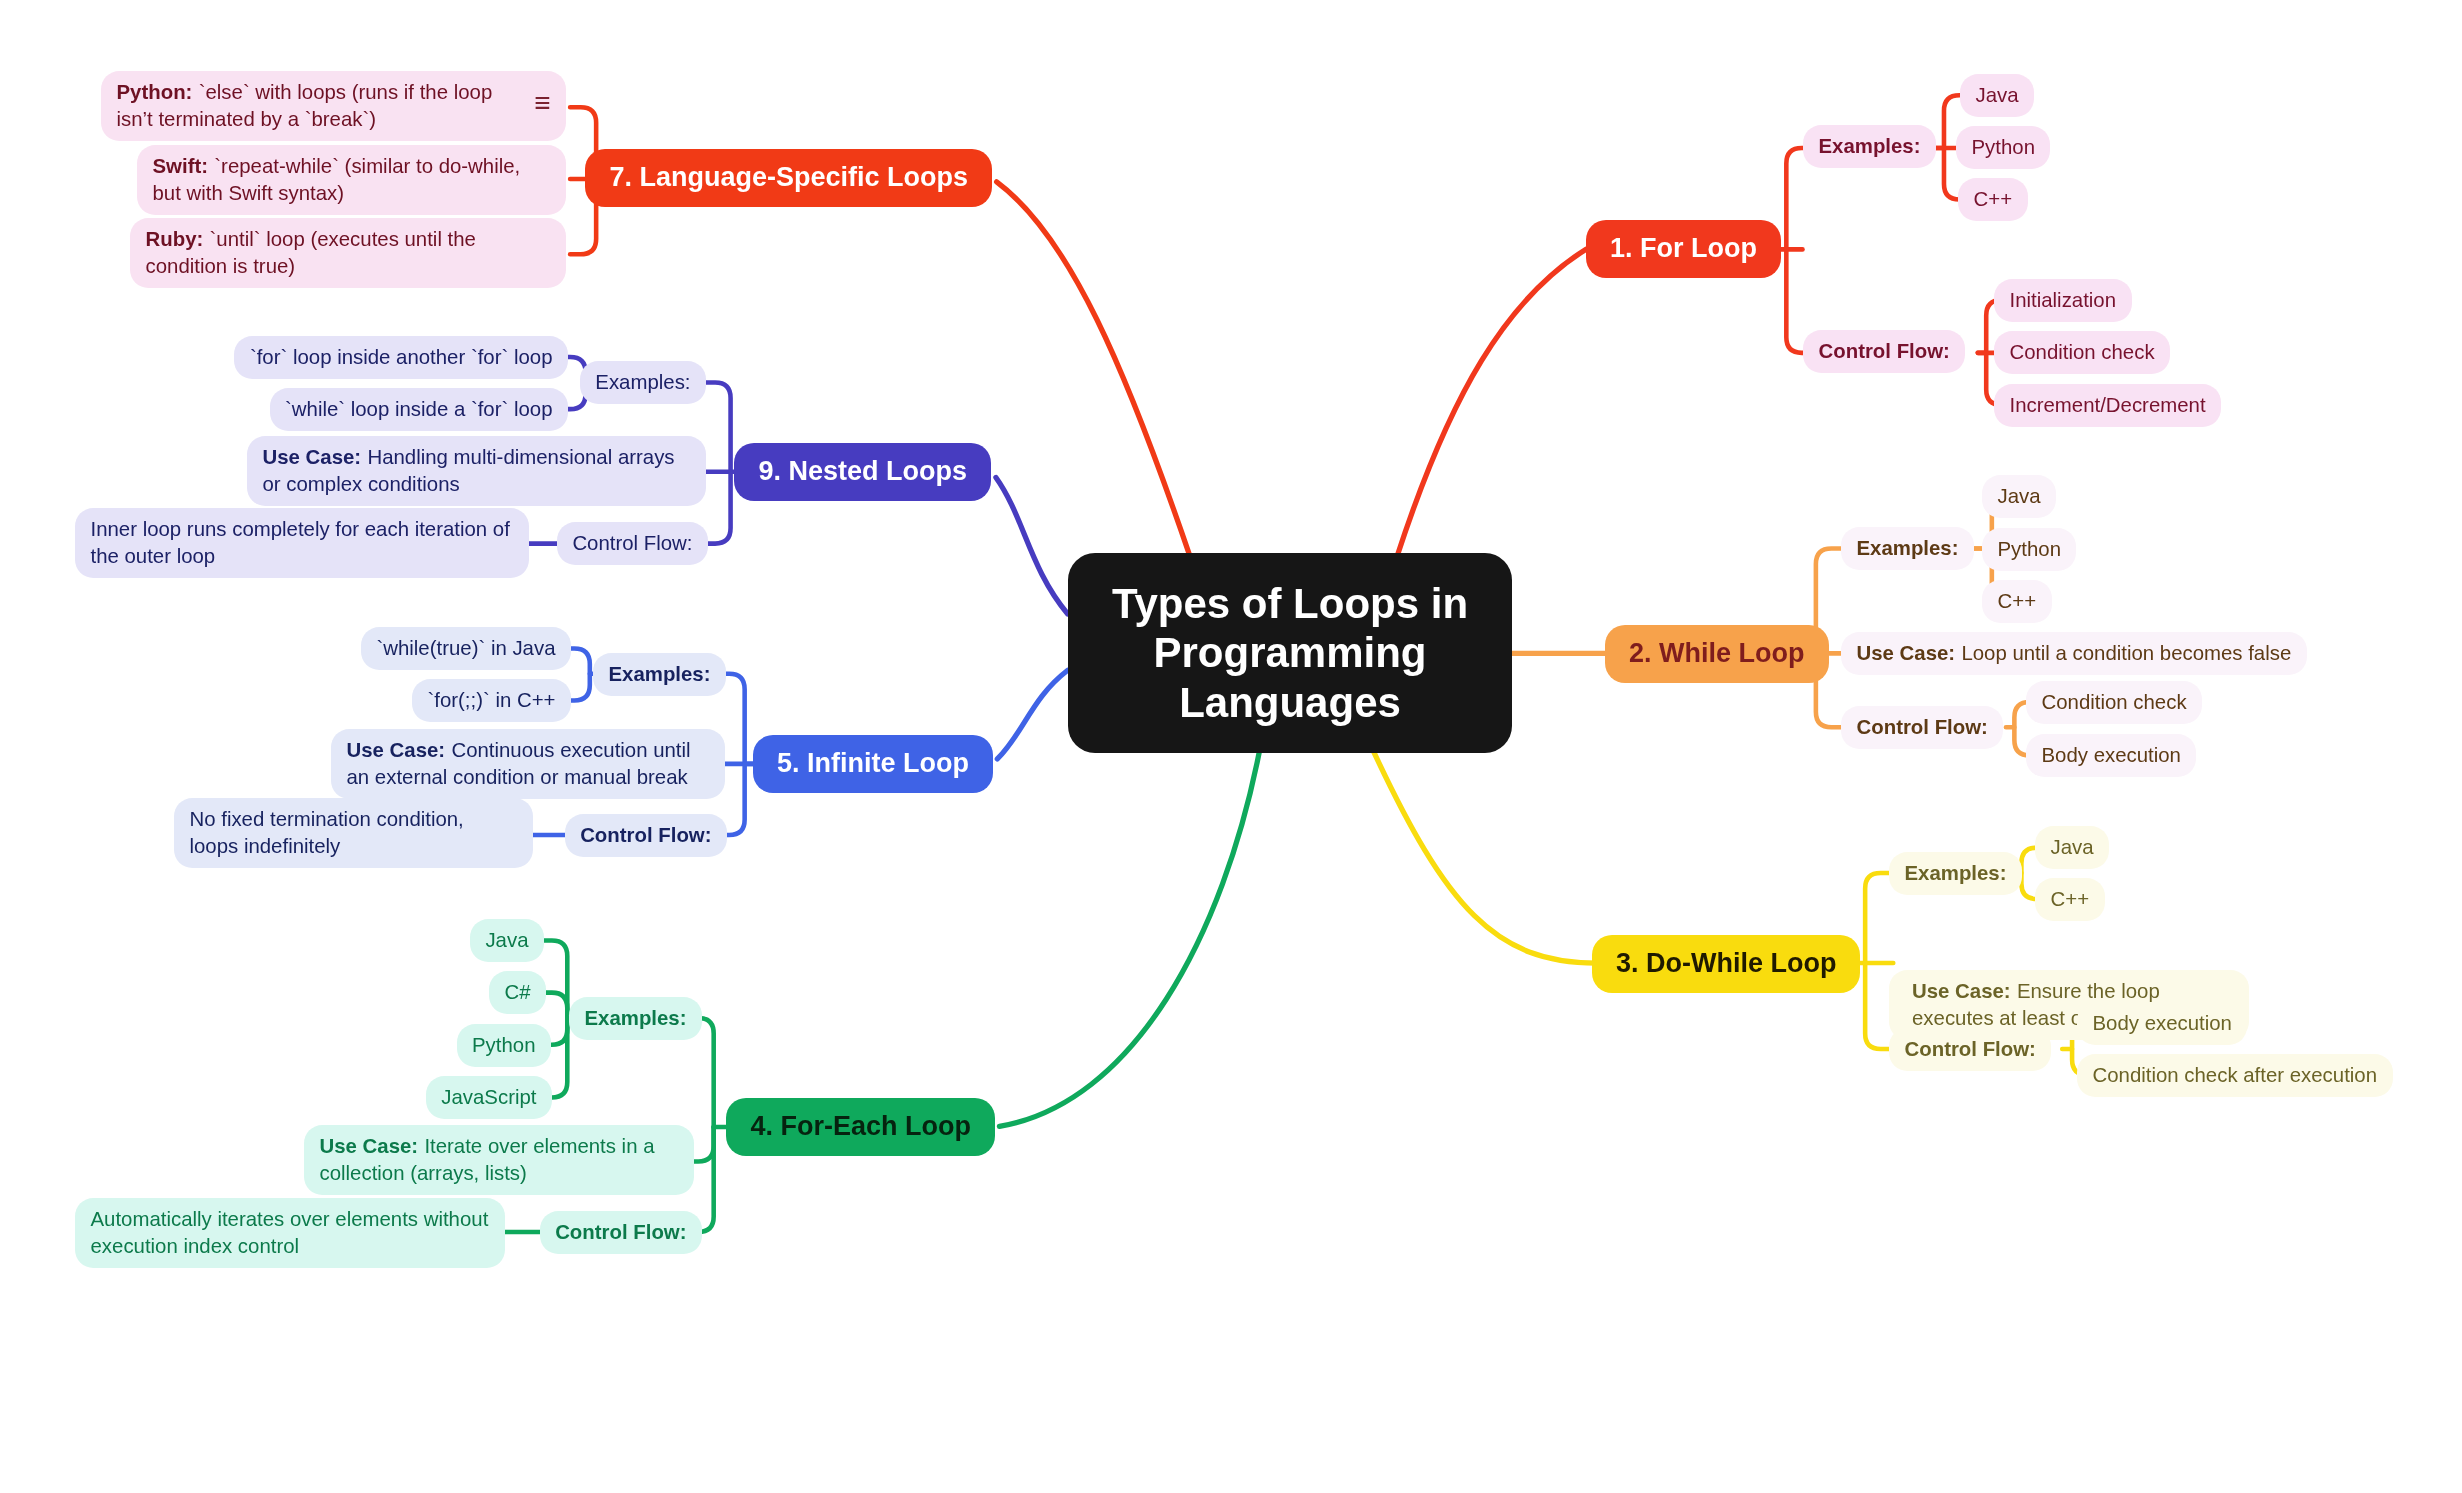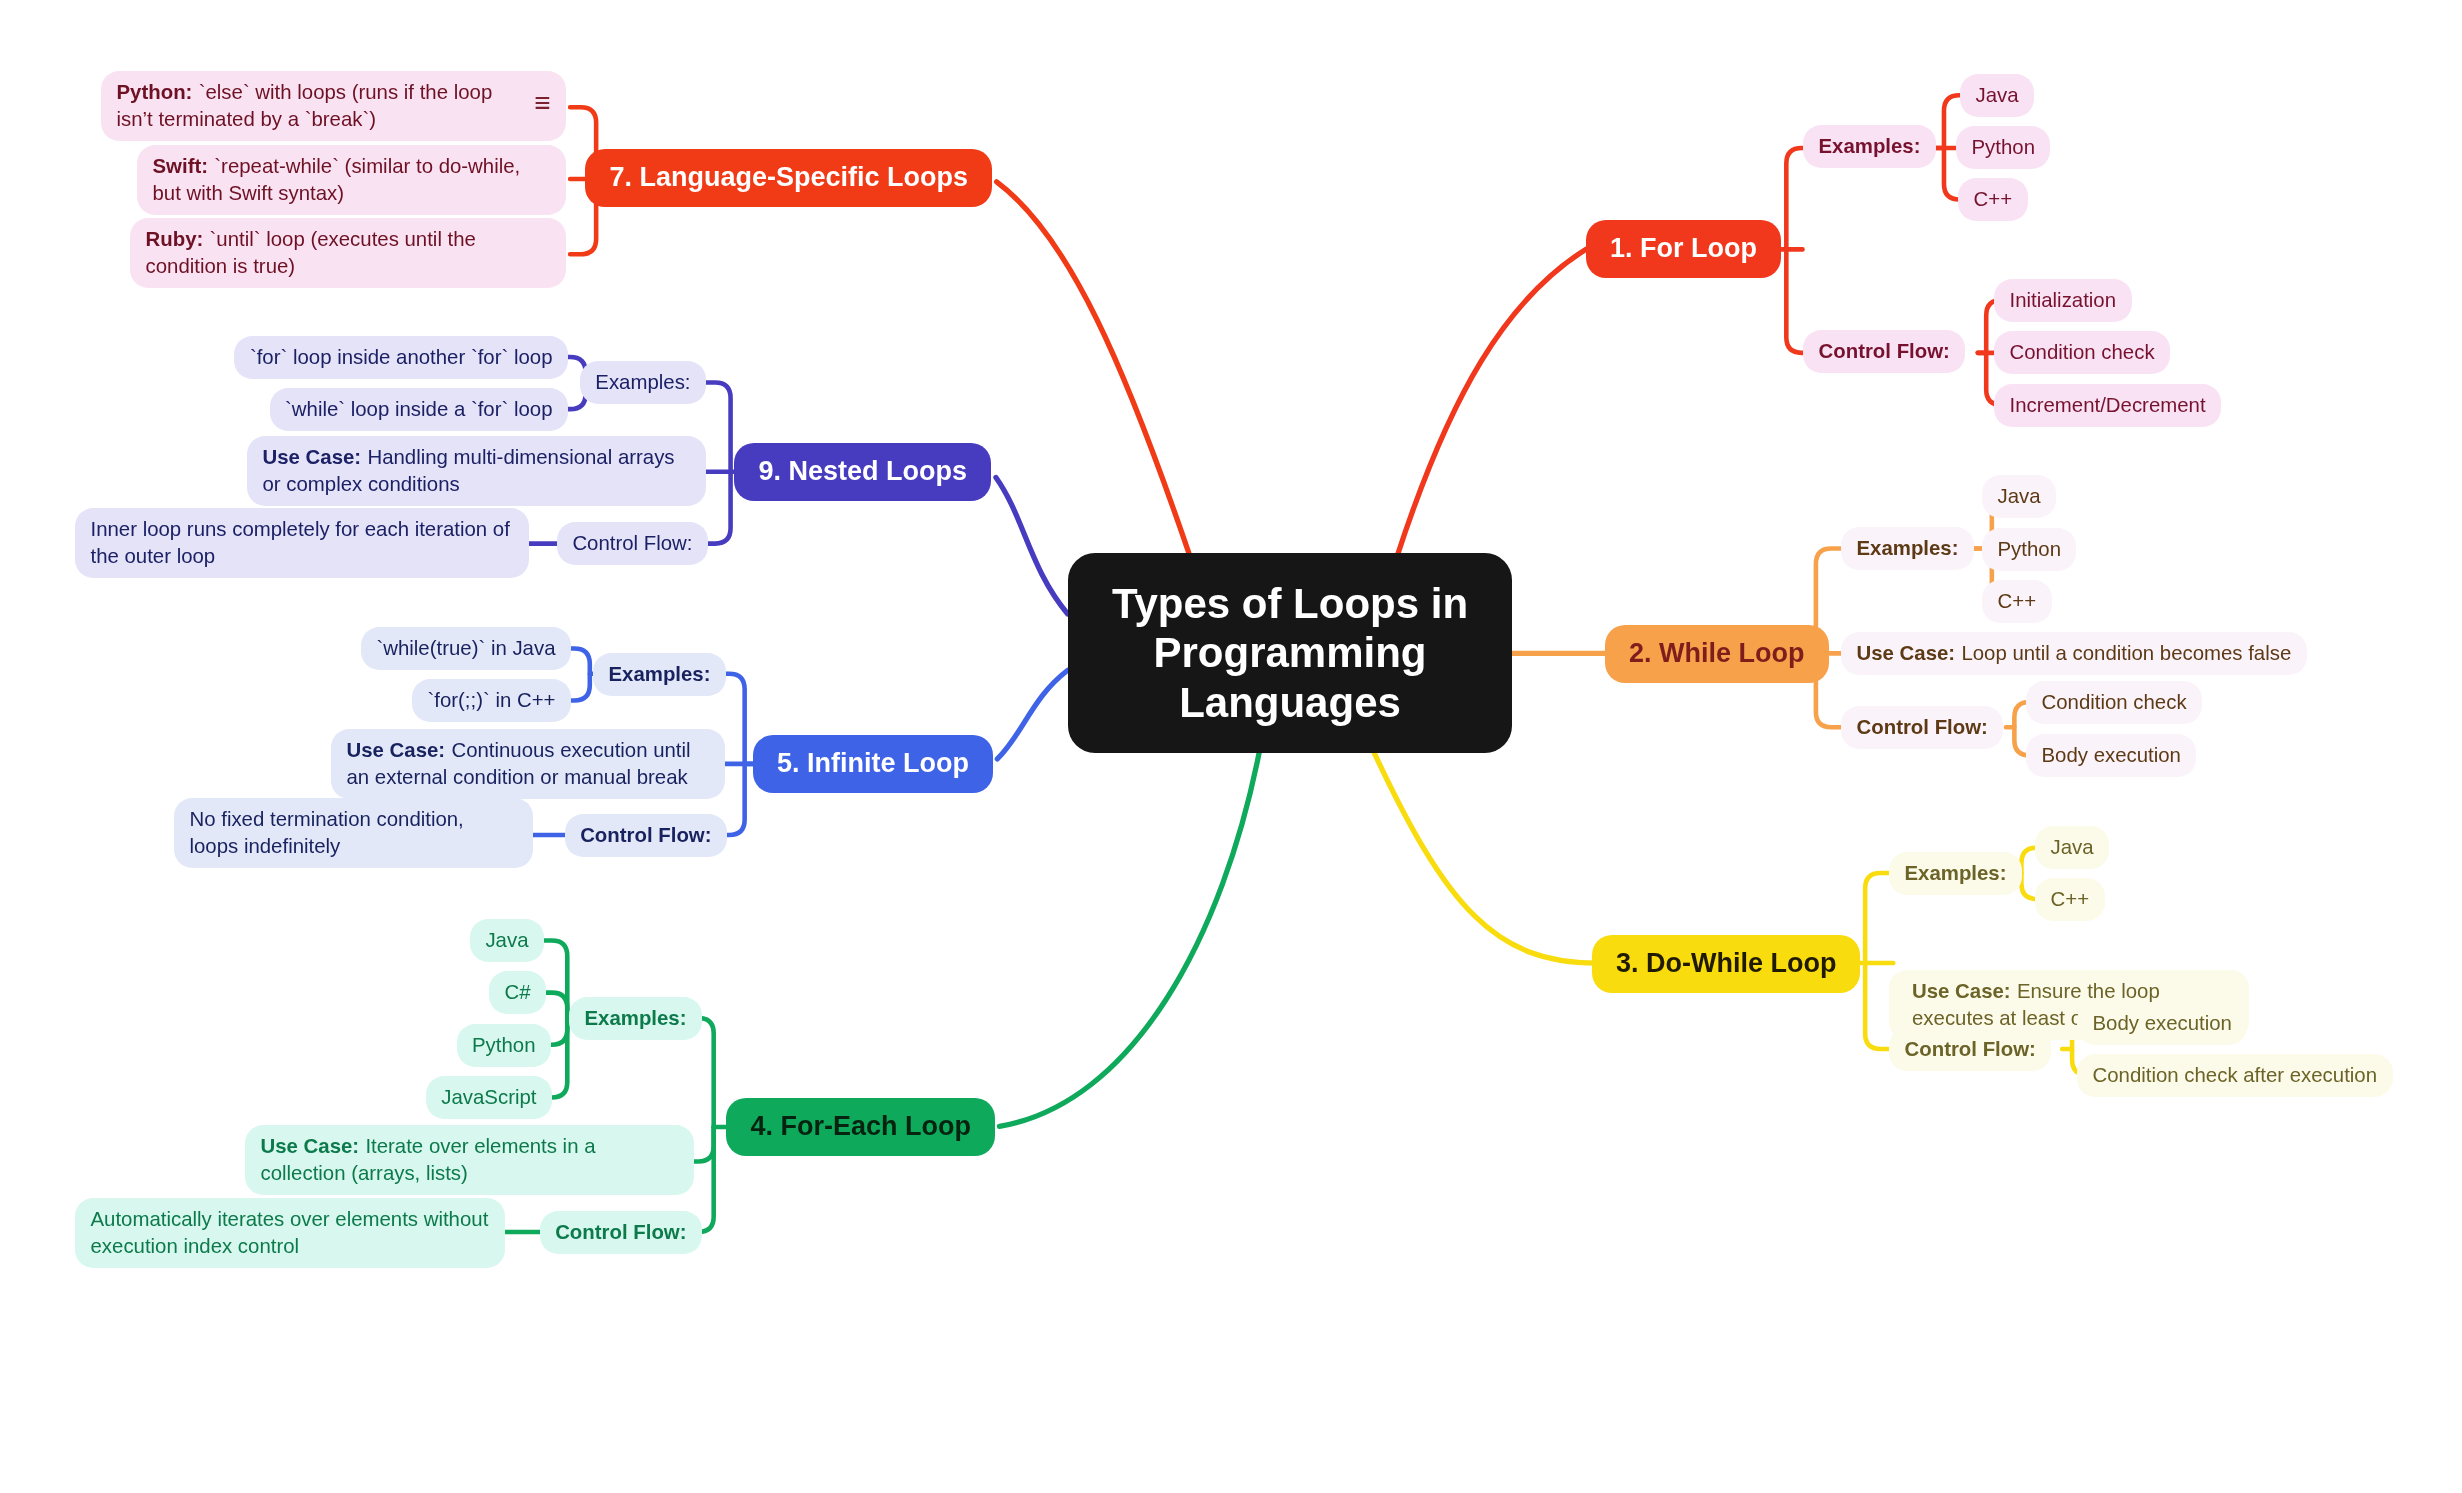--- a/index.html
+++ b/index.html
@@ -172,21 +172,21 @@
   <div class="chip lbl b3c" style="left:1889px;top:1028px;">Control Flow:</div>
   <div class="chip b3c" style="left:2077px;top:1002px;">Body execution</div>
   <div class="chip b3c" style="left:2077px;top:1054px;">Condition check after execution</div>
 
   <div class="node b4" style="right:1467px;top:1098px;">4. For-Each Loop</div>
   <div class="chip lbl b4c" style="right:1760px;top:997px;">Examples:</div>
   <div class="chip b4c" style="right:1918px;top:919px;">Java</div>
   <div class="chip b4c" style="right:1916px;top:971px;">C#</div>
   <div class="chip b4c" style="right:1911px;top:1024px;">Python</div>
   <div class="chip b4c" style="right:1910px;top:1076px;">JavaScript</div>
-  <div class="chip wrap b4c" style="right:1768px;top:1125px;width:449px;"><span class="bold">Use Case:</span><span>Iterate over elements in a collection (arrays, lists)</span></div>
+  <div class="chip wrap b4c" style="right:1768px;top:1125px;width:390px;"><span class="bold">Use Case:</span><span>Iterate over elements in a collection (arrays, lists)</span></div>
   <div class="chip lbl b4c" style="right:1760px;top:1211px;">Control Flow:</div>
   <div class="chip wrap b4c" style="right:1957px;top:1198px;width:430px;">Automatically iterates over elements without execution index control</div>
 
   <div class="node b5" style="right:1469px;top:735px;">5. Infinite Loop</div>
   <div class="chip lbl b5c" style="right:1736px;top:653px;">Examples:</div>
   <div class="chip b5c" style="right:1891px;top:627px;">`while(true)` in Java</div>
   <div class="chip b5c" style="right:1891px;top:679px;">`for(;;)` in C++</div>
   <div class="chip wrap b5c" style="right:1737px;top:729px;width:394px;"><span class="bold">Use Case:</span><span>Continuous execution until an external condition or manual break</span></div>
   <div class="chip lbl b5c" style="right:1735px;top:814px;">Control Flow:</div>
   <div class="chip wrap b5c" style="right:1929px;top:798px;width:359px;margin-left:24px;">No fixed termination condition, loops indefinitely</div>

